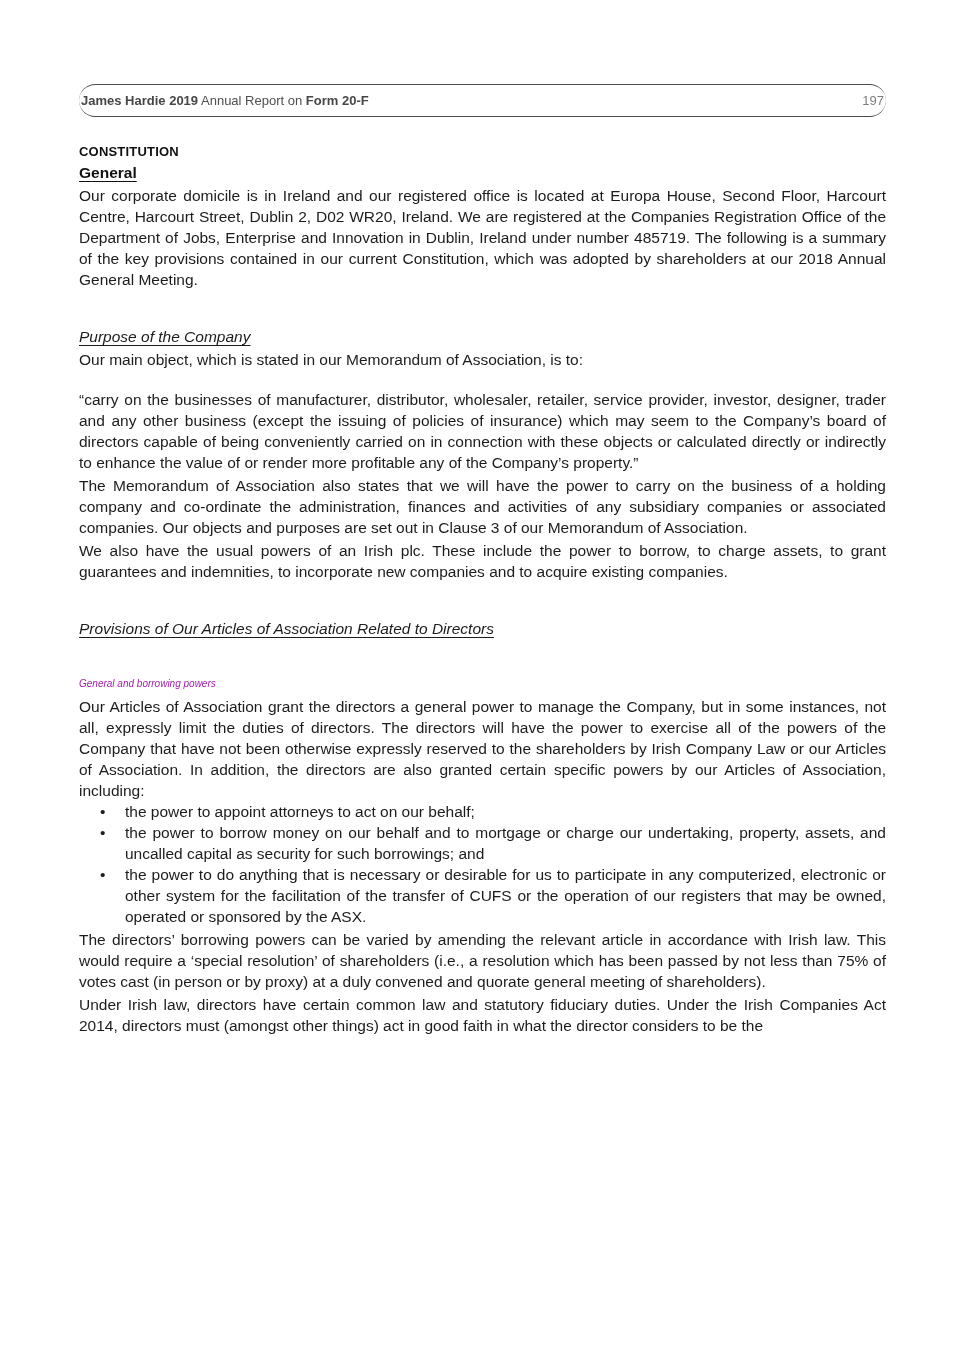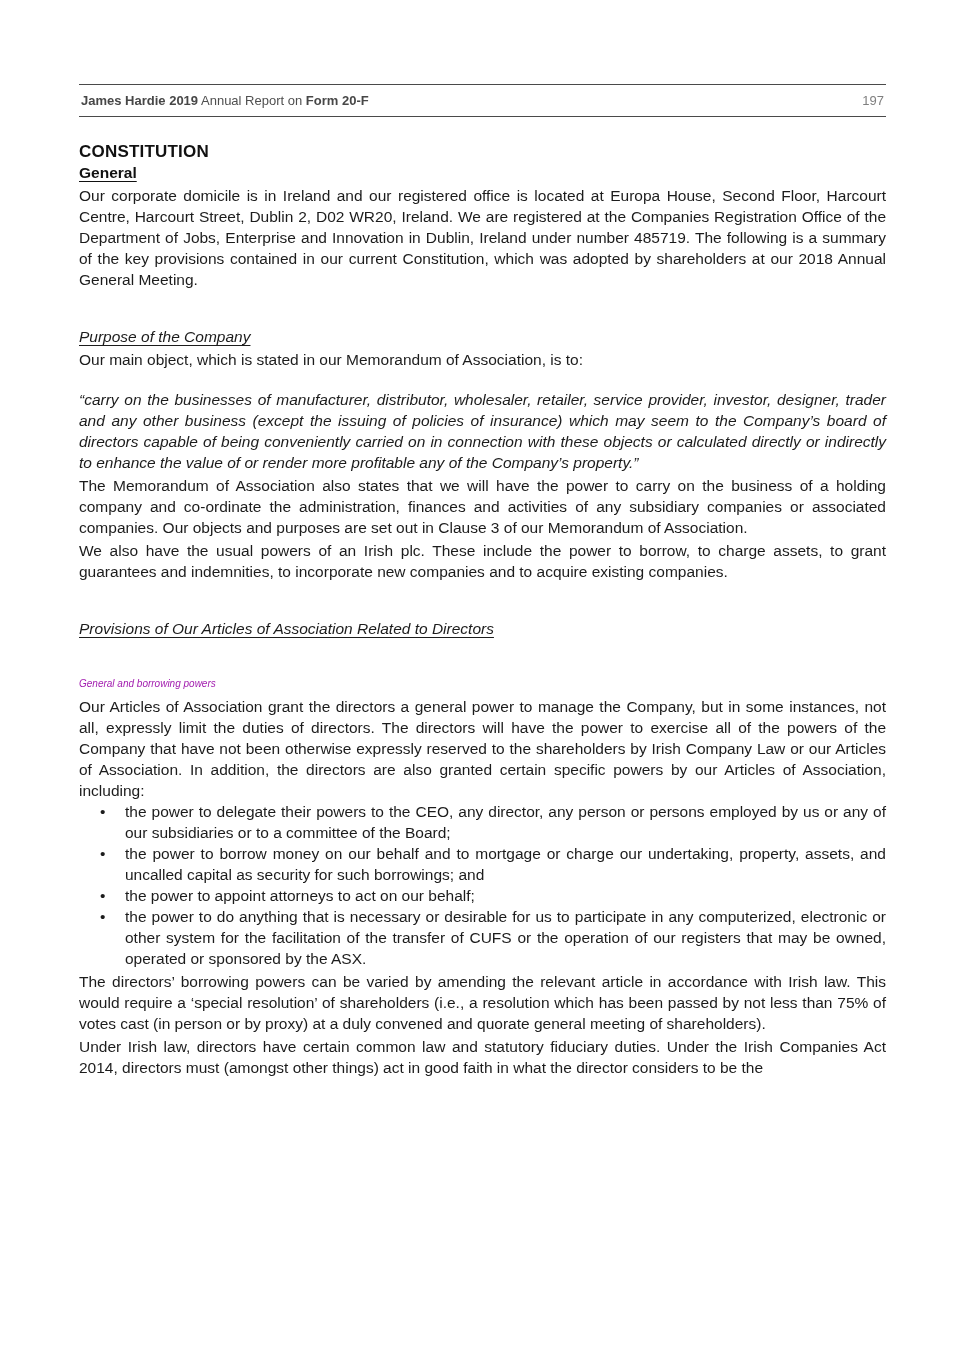--- a/index.html
+++ b/index.html
@@ -1,15 +1,15 @@
 <!DOCTYPE html>
 <html><head>
 <meta charset="utf-8">
 <style>
-  * { margin: 0; padding: 0; box-sizing: border-box; }
+  * { margin: 0; padding: 0; box-sizing: border-box; border-radius: 17px; }
   html, body { background: #ffffff; }
   body {
     width: 965px;
     height: 1365px;
     font-family: "Liberation Sans", "DejaVu Sans", sans-serif;
     color: #1c1c1c;
     position: relative;
   }
   .page {
     width: 965px;
@@ -29,21 +29,21 @@
     color: #4f4f4f;
   }
   .report-header .left b { font-weight: bold; color: #474747; }
   .report-header .page-num { color: #7f7f7f; font-size: 13px; margin-left: 36px; }
 
   
   .doc { font-size: 15.5px; line-height: 21px; }
 
   .doc-title {
     margin-top: 24px;
-    font-size: 17px;
+    font-size: 13px;
     font-weight: bold;
     letter-spacing: 0.2px;
     color: #111;
   }
   .h-bold-underline {
     font-size: 15.5px;
     font-weight: bold;
     text-decoration: underline;
     text-underline-offset: 3px;
     color: #111;
@@ -63,21 +63,20 @@
     font-style: italic;
     font-weight: normal;
     color: #a21caf;
   }
   p.body-para {
     margin-top: 2px;
     text-align: justify;
   }
   p.quote-para {
     margin-top: 19px;
-    font-style: italic;
     text-align: justify;
   }
   ul.bullet-list {
     list-style: none;
     margin: 0;
     padding: 0;
   }
   ul.bullet-list li {
     position: relative;
     padding-left: 46px;
@@ -119,23 +118,22 @@
 
     <p class="body-para">We also have the usual powers of an Irish plc. These include the power to borrow, to charge assets, to grant guarantees and indemnities, to incorporate new companies and to acquire existing companies.</p>
 
     <div class="h-italic-underline">Provisions of Our Articles of Association Related to Directors</div>
 
     <div class="h-italic">General and borrowing powers</div>
 
     <p class="body-para">Our Articles of Association grant the directors a general power to manage the Company, but in some instances, not all, expressly limit the duties of directors. The directors will have the power to exercise all of the powers of the Company that have not been otherwise expressly reserved to the shareholders by Irish Company Law or our Articles of Association. In addition, the directors are also granted certain specific powers by our Articles of Association, including:</p>
 
     <ul class="bullet-list">
-      <li>the power to delegate their powers to the CEO, any director, any person or persons employed by us or any of our subsidiaries or to a committee of the Board;</li>
+      <li>the power to appoint attorneys to act on our behalf;</li>
       <li>the power to borrow money on our behalf and to mortgage or charge our undertaking, property, assets, and uncalled capital as security for such borrowings; and</li>
-      <li>the power to appoint attorneys to act on our behalf;</li>
       <li>the power to do anything that is necessary or desirable for us to participate in any computerized, electronic or other system for the facilitation of the transfer of CUFS or the operation of our registers that may be owned, operated or sponsored by the ASX.</li>
     </ul>
 
     <p class="body-para">The directors’ borrowing powers can be varied by amending the relevant article in accordance with Irish law. This would require a ‘special resolution’ of shareholders (i.e., a resolution which has been passed by not less than 75% of votes cast (in person or by proxy) at a duly convened and quorate general meeting of shareholders).</p>
 
     <p class="body-para">Under Irish law, directors have certain common law and statutory fiduciary duties. Under the Irish Companies Act 2014, directors must (amongst other things) act in good faith in what the director considers to be the</p>
 
   </div>
 </div>
 

